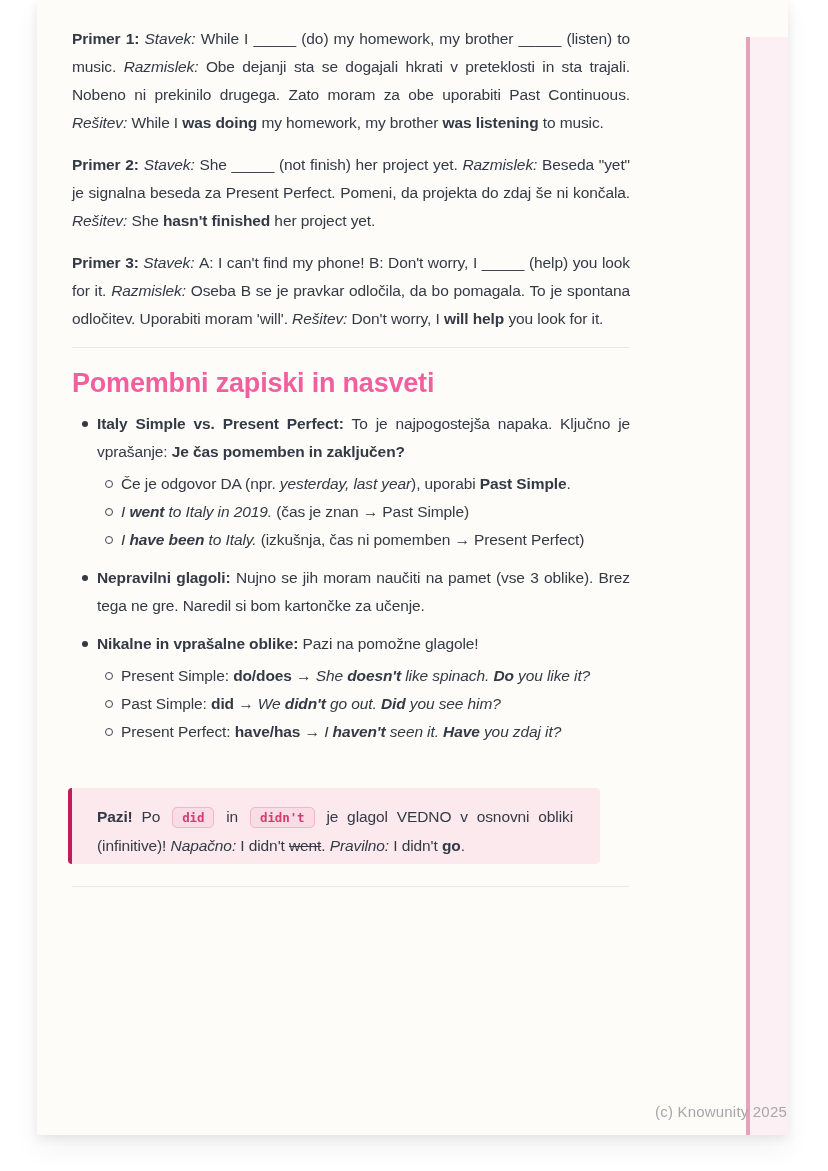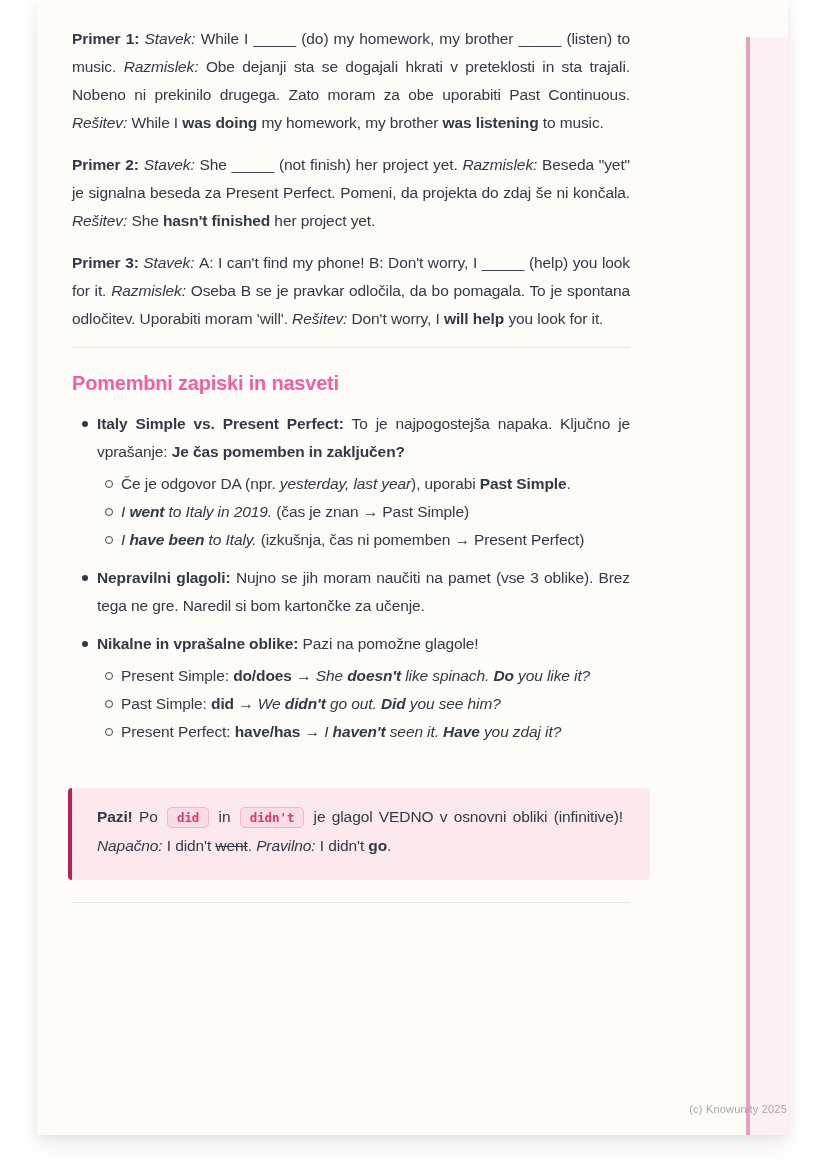--- a/index.html
+++ b/index.html
@@ -35,46 +35,46 @@
     letter-spacing:-0.1px;
   }
   p.example{margin:1px 0 14px;text-align:justify;}
   .b{font-weight:700;}
   .i{font-style:italic;}
   .strike{text-decoration:line-through;}
   hr.divider{border:none;border-top:1px solid var(--divider);}
   .hr1{margin:14px 0 20px;}
   .hr2{margin:22px 0 0;}
   h2.notes-heading{
-    color:var(--heading-pink);font-size:20px;line-height:30px;
+    color:var(--heading-pink);font-size:27px;line-height:30px;
     font-weight:800;letter-spacing:-0.2px;margin:0 0 12px;
   }
   .li1{position:relative;padding-left:25px;margin-bottom:10px;}
   .m1{position:absolute;left:10px;top:11px;width:6px;height:6px;border-radius:50%;background:var(--text);}
   .litext{text-align:justify;}
   .l2{margin-top:4px;}
   .li2{position:relative;padding-left:24px;text-align:justify;}
   .m2{position:absolute;left:8px;top:10px;width:6px;height:6px;border-radius:50%;
     border:1.5px solid #3d4450;background:transparent;}
   .checkbox{display:inline-block;width:15px;height:15px;background:var(--checkbox-bg);
     border:1px solid var(--checkbox-border);border-radius:4px;vertical-align:-3px;margin-right:10px;cursor:pointer;}
   .callout{
     background:var(--callout-bg);border-left:4px solid var(--callout-border);
-    border-radius:4px;margin:42px 0 0 -4px;width:582px;box-sizing:border-box;
-    padding:15px 27px 20px 25px;text-align:justify;
+    border-radius:4px;margin:42px 0 0 -4px;width:532px;box-sizing:border-box;
+    padding:15px 27px 4px 25px;text-align:justify;
   }
   .chip{
     font-family:"DejaVu Sans Mono","Liberation Mono",monospace;
     font-size:12.5px;font-weight:700;color:var(--chip-text);
     background:var(--chip-bg);border:1px solid var(--chip-border);
     border-radius:5px;padding:2px 9px;margin:0 3px;white-space:nowrap;
   }
   .watermark{
     position:absolute;top:1103px;right:41px;z-index:5;
-    font-size:11px;letter-spacing:.2px;color:var(--watermark);
+    font-size:15px;letter-spacing:.2px;color:var(--watermark);
   }
 </style>
 </head>
 <body>
 
 <div class="card">
   <div class="content">
 
     <p class="example"><span class="b">Primer 1: </span><span class="i">Stavek: </span><span>While I _____ (do) my homework, my brother _____ (listen) to music. </span><span class="i">Razmislek: </span><span>Obe dejanji sta se dogajali hkrati v preteklosti in sta trajali. Nobeno ni prekinilo drugega. Zato moram za obe uporabiti Past Continuous. </span><span class="i">Rešitev: </span><span>While I </span><span class="b">was doing</span><span> my homework, my brother </span><span class="b">was listening</span><span> to music.</span></p>
     <p class="example"><span class="b">Primer 2: </span><span class="i">Stavek: </span><span>She _____ (not finish) her project yet. </span><span class="i">Razmislek: </span><span>Beseda "yet" je signalna beseda za Present Perfect. Pomeni, da projekta do zdaj še ni končala. </span><span class="i">Rešitev: </span><span>She </span><span class="b">hasn't finished</span><span> her project yet.</span></p>

